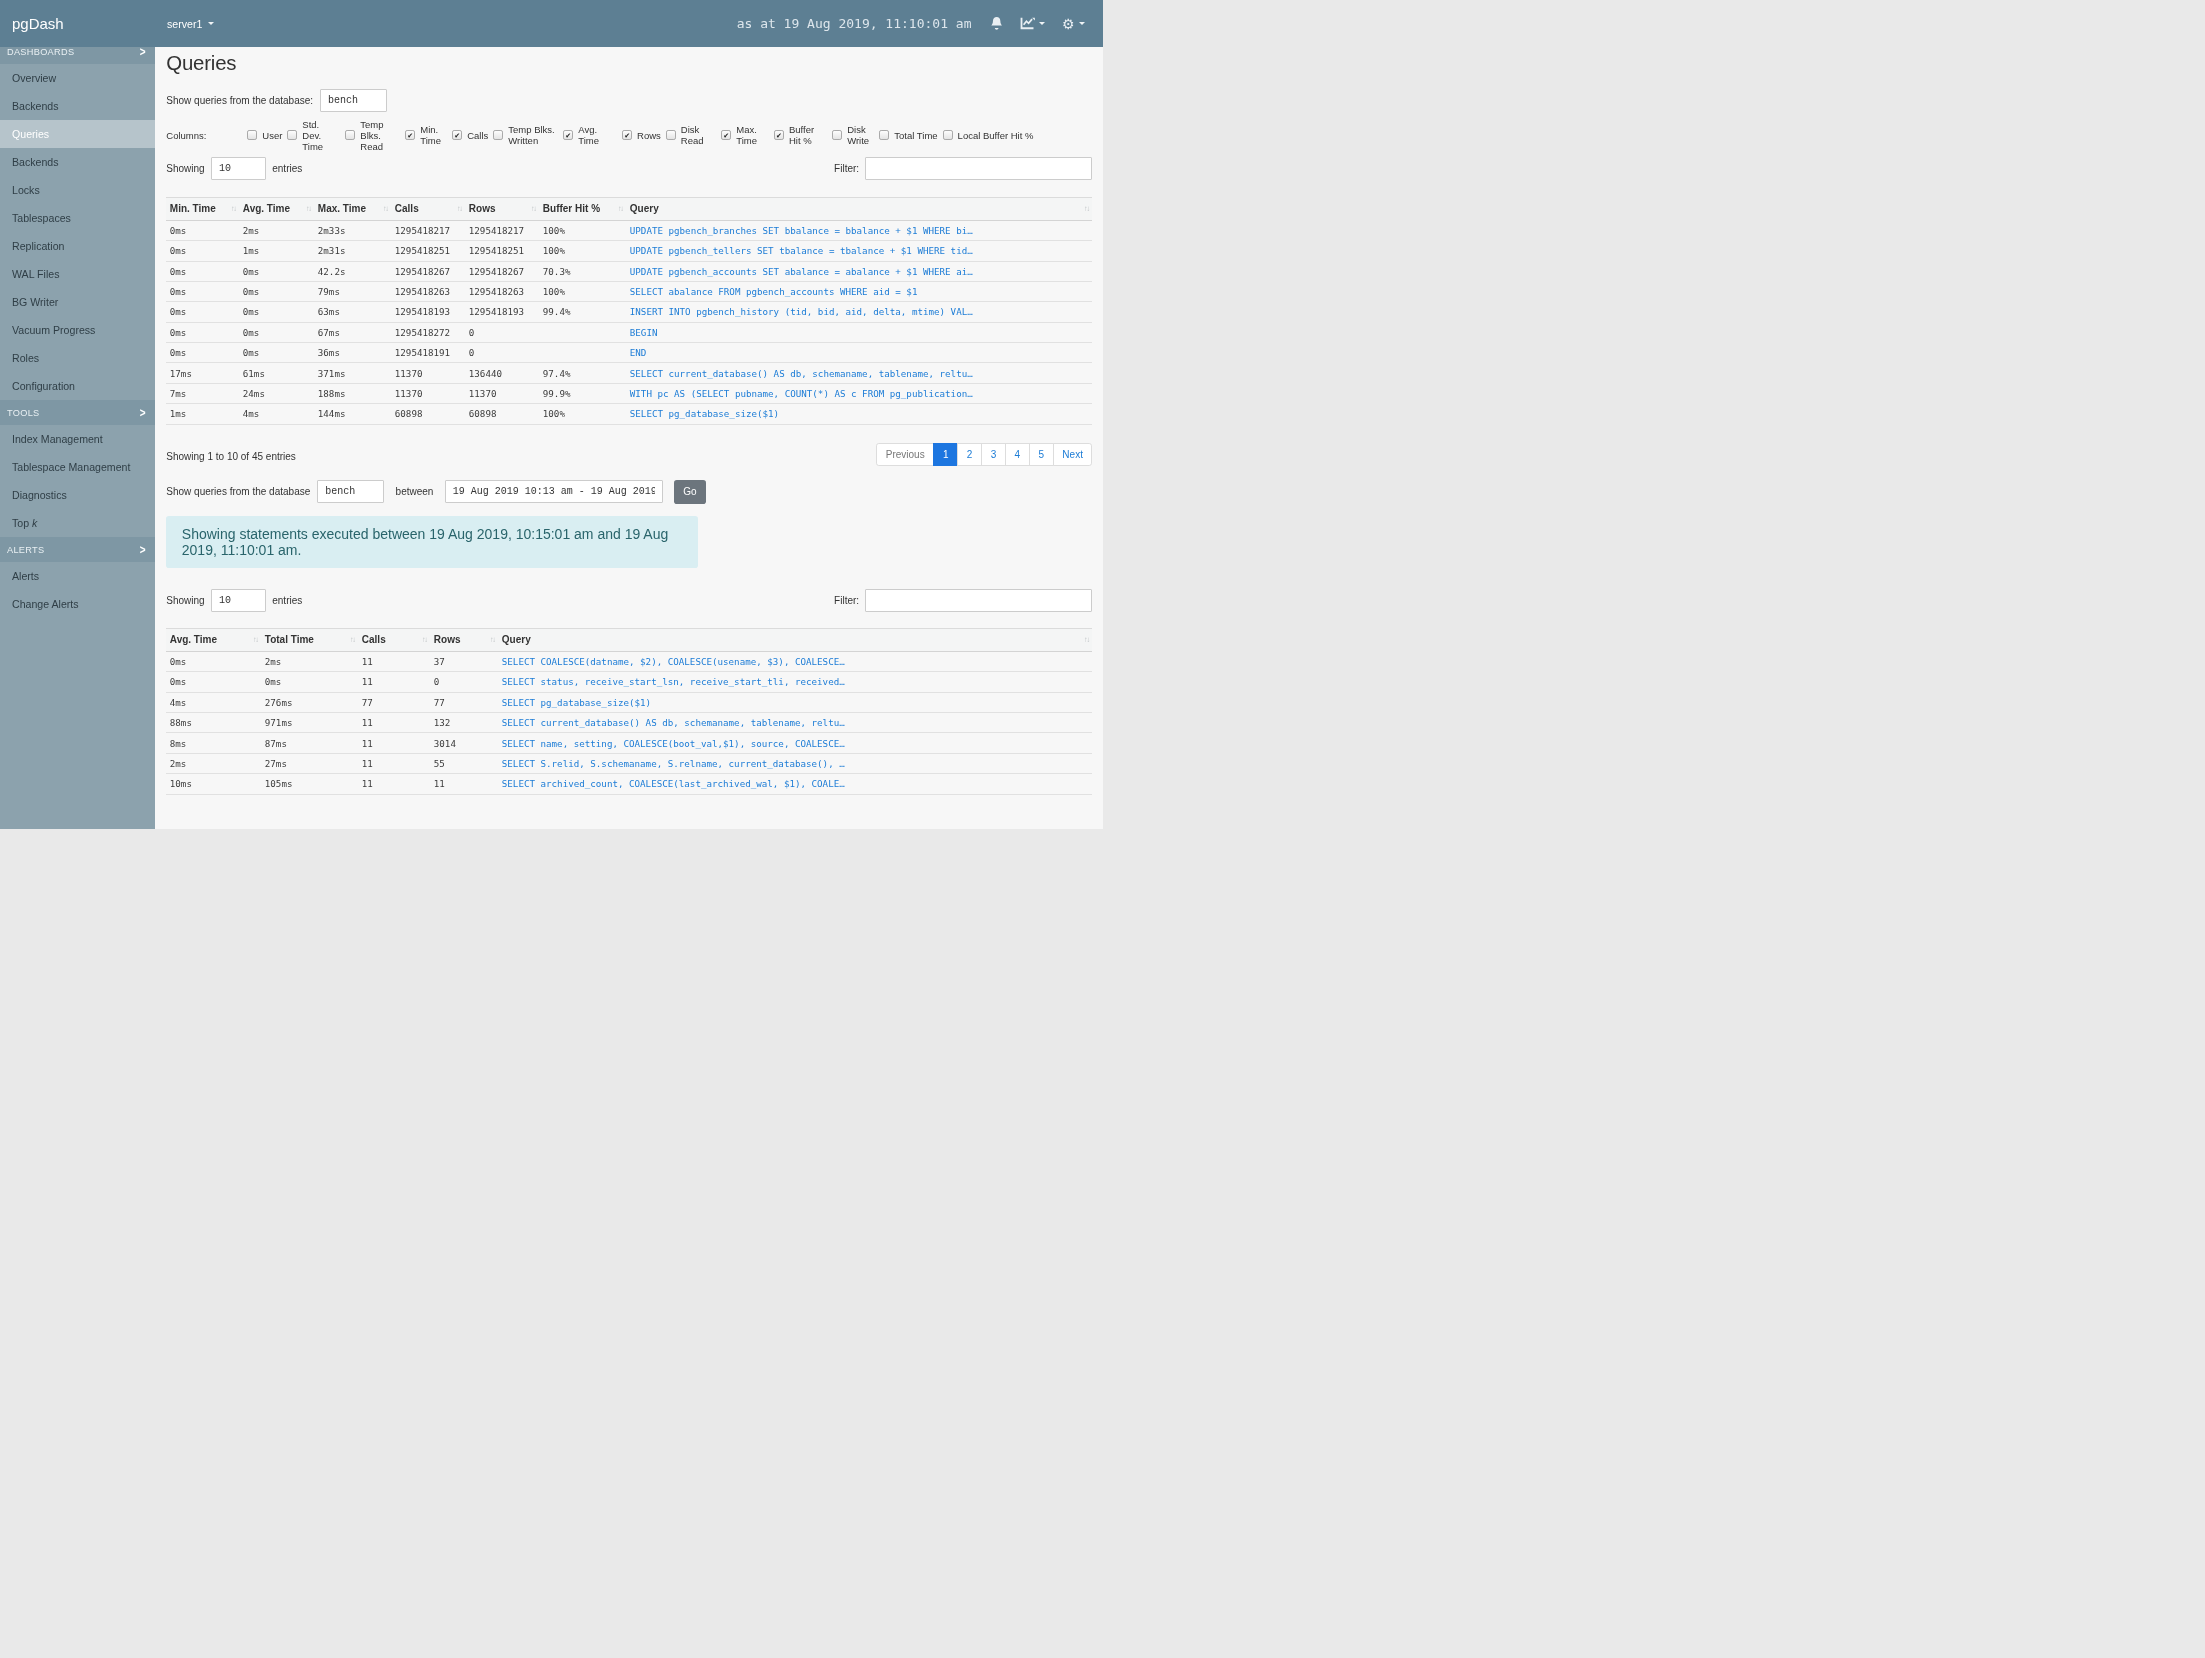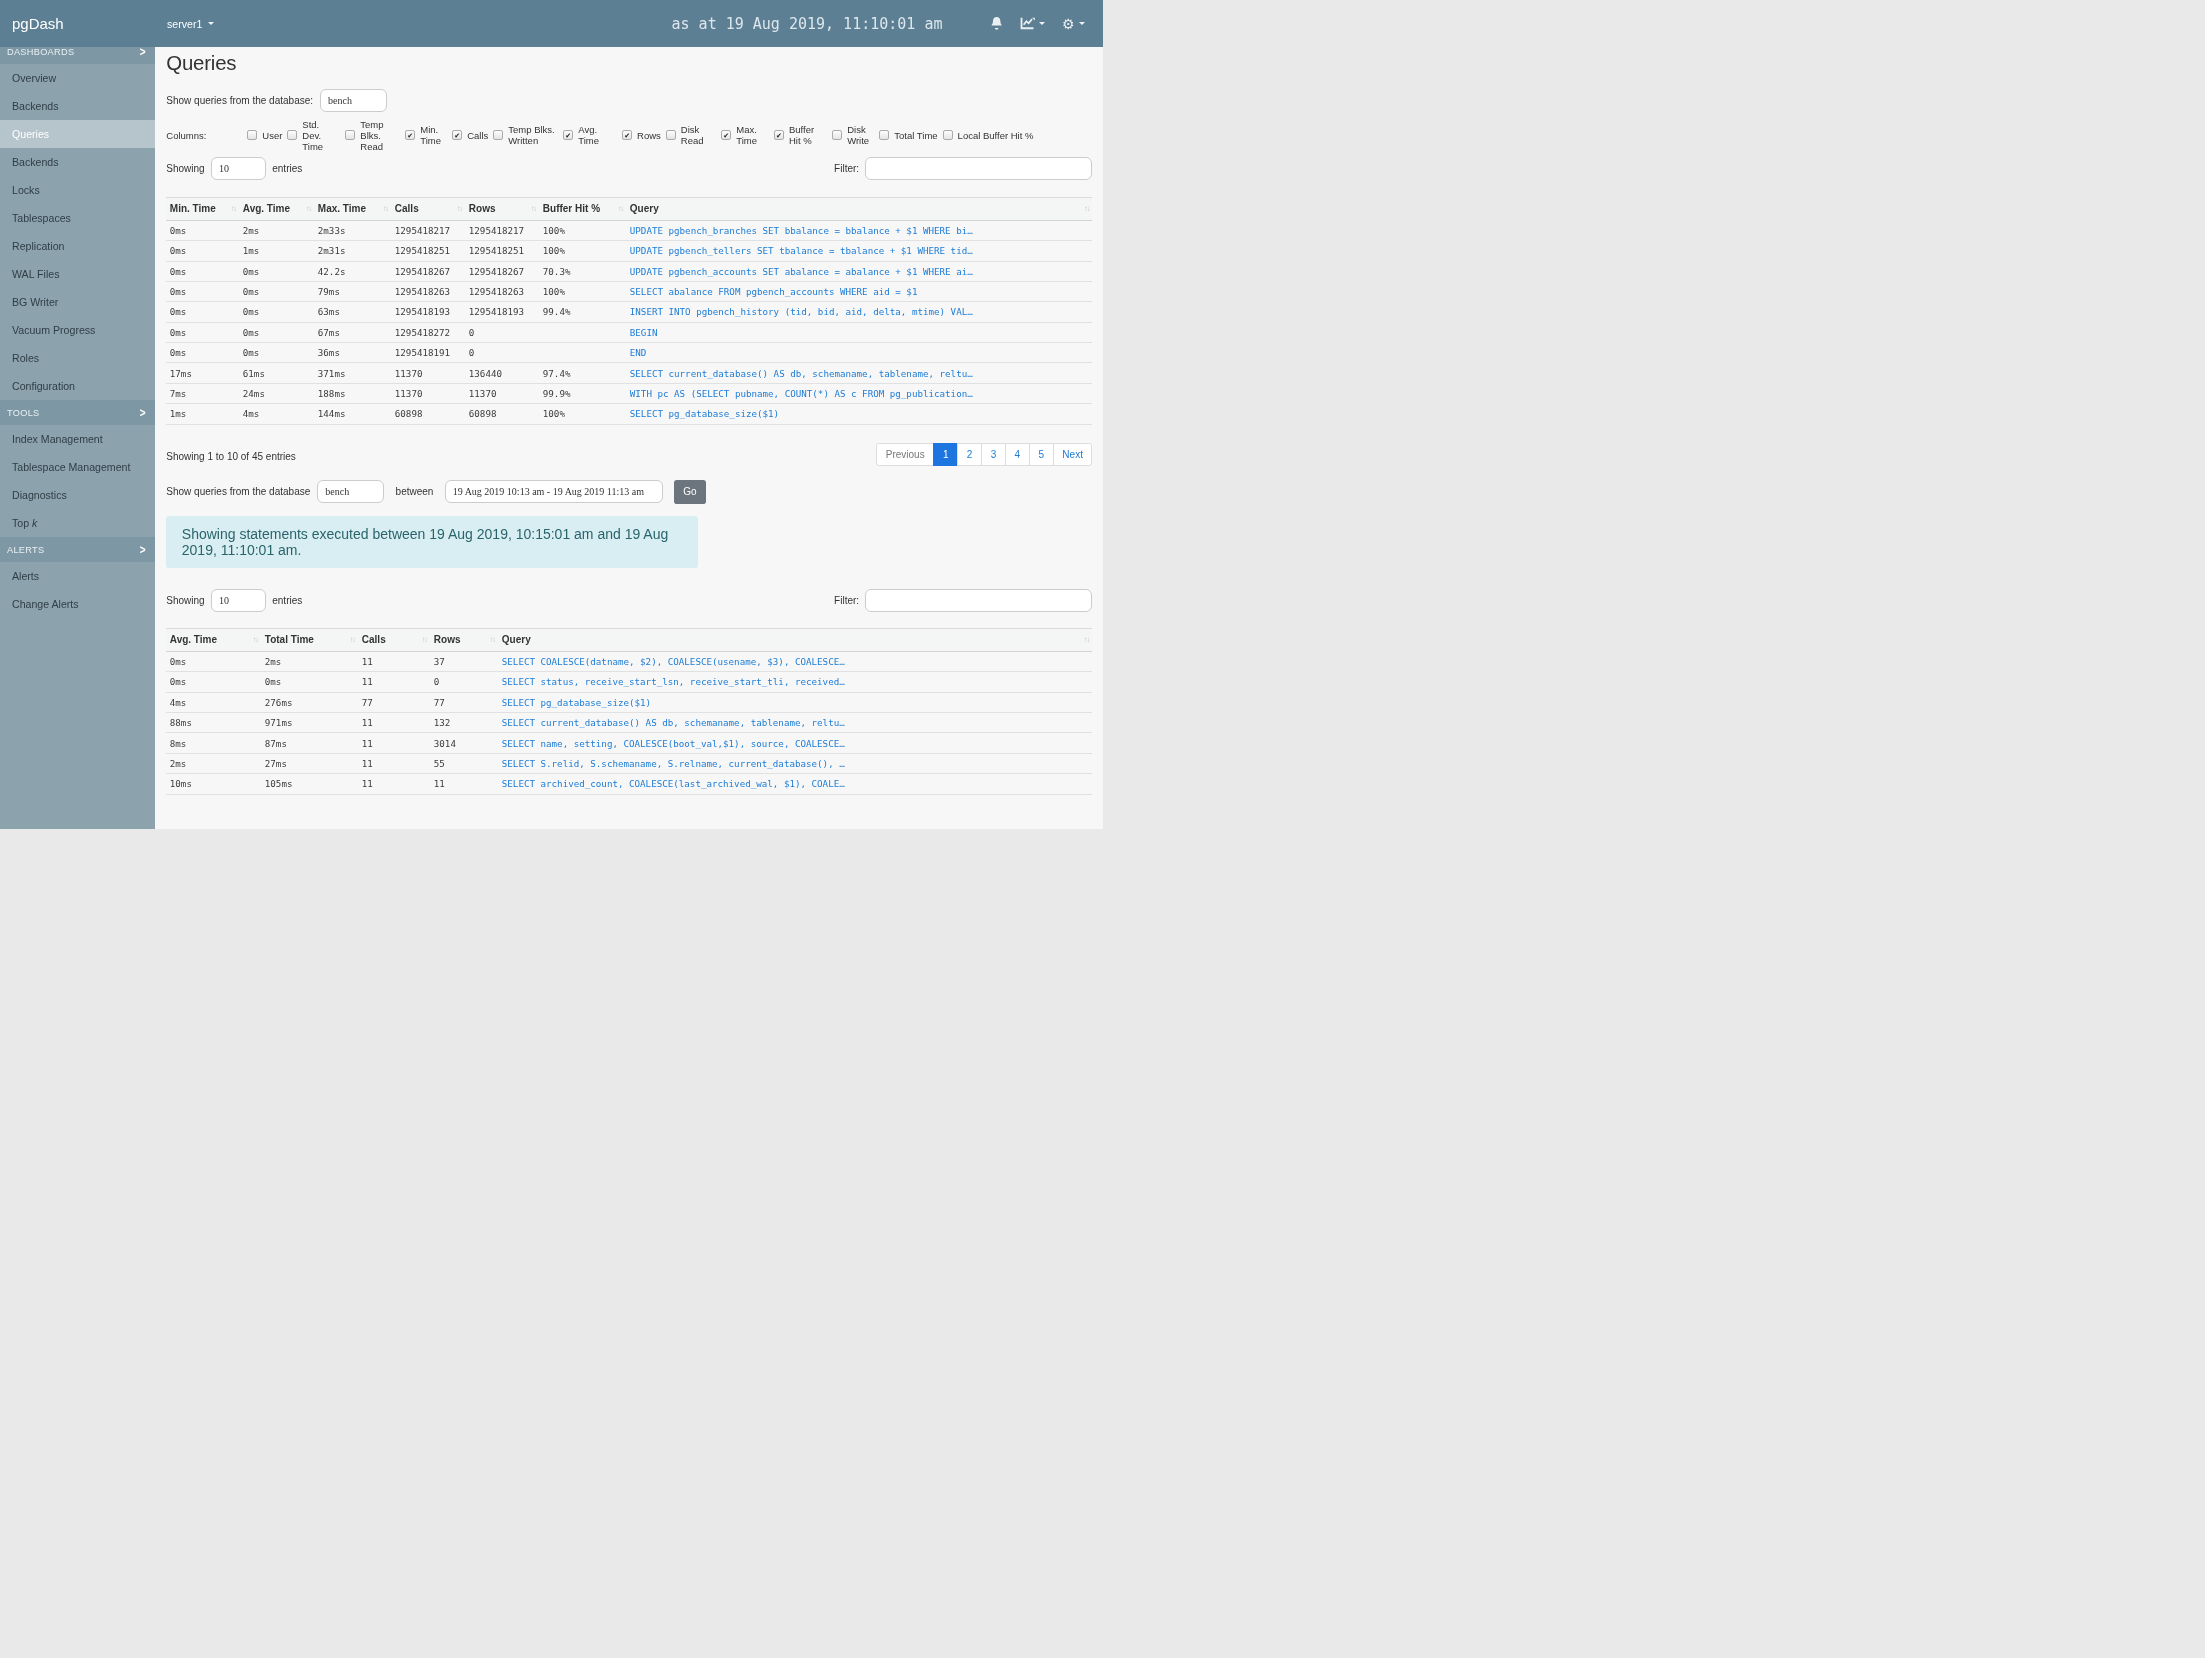--- a/index.html
+++ b/index.html
@@ -10,37 +10,37 @@
   *{box-sizing:border-box;margin:0;padding:0}
   body{font-family:"Liberation Sans",sans-serif;background:#e9e9e9}
   .page{position:relative;width:1103px;height:829px;background:#f7f7f7;overflow:hidden}
 
   
   .navbar{position:absolute;top:0;left:0;right:0;height:47px;background:var(--navbar-bg);display:flex;align-items:center;z-index:5}
   .brand{width:155px;padding-left:12px;color:#fff;font-size:15px;cursor:pointer}
   .server-select{margin-left:12px;color:#fff;font-size:10.6px;display:flex;align-items:center;gap:5.6px;cursor:pointer}
   .caret{width:0;height:0;border-left:3.2px solid transparent;border-right:3.2px solid transparent;border-top:3.5px solid #f0f4f6;display:inline-block}
   .nav-right{margin-left:auto;display:flex;align-items:center;padding-right:18.3px}
-  .timestamp{font-family:"DejaVu Sans Mono",monospace;font-size:15px;color:#dde6ec;margin-right:32px}
+  .timestamp{font-family:"DejaVu Sans Mono",monospace;font-size:13px;color:#dde6ec;margin-right:3px}
   .nav-icon{display:flex;align-items:center;gap:4.2px;margin-left:17px;cursor:pointer}
   .gear{font-size:14px;color:#e9eff3;line-height:1;font-family:"DejaVu Sans",sans-serif}
 
   
   .sidebar{position:absolute;top:39px;left:0;bottom:0;width:155px;background:var(--sidebar-bg)}
   .side-header{height:25px;background:var(--sidebar-header-bg);color:#e9f0f3;font-size:9.2px;letter-spacing:0.3px;display:flex;align-items:center;justify-content:space-between;padding:0 9.2px 0 7px;cursor:pointer}
   .side-header .chev{font-weight:bold;font-size:10px;color:#fff;transform:scaleY(1.2)}
   .side-item{height:28px;display:flex;align-items:center;padding-left:12px;color:var(--sidebar-item-text);font-size:10.6px;cursor:pointer;white-space:pre}
   .side-item.active{background:var(--active-item-bg);color:#fff}
   .side-item i{font-style:italic}
 
   
   .content{position:absolute;left:155px;top:39px;right:0;bottom:0;padding:9.2px 10.6px 0 11.3px}
   h1{font-size:20.4px;font-weight:500;color:#333;margin-top:4.2px;letter-spacing:-0.2px}
   .db-row{margin-top:14px;display:flex;align-items:center;font-size:10px;color:#333}
-  .tinput{height:23px;border:0.7px solid #ccc;border-radius:6px;padding:0 7px;font-size:10px;color:#333;background:#fff;font-family:Liberation Serif, serif}
+  .tinput{height:23px;border:0.7px solid #ccc;border-radius:1px;padding:0 7px;font-size:10px;color:#333;background:#fff;font-family:Liberation Mono, monospace}
   .w95{width:67px;margin-left:7px}
   .columns-row{margin-top:17px;display:flex;font-size:9.5px;color:#333}
   .col-label{width:81px;padding-top:0.7px}
   .cb-col{width:158px;display:flex;flex-direction:row;gap:5px}
   .cb-row{display:flex;align-items:center;height:11.3px;cursor:pointer}
   .cb-box{width:10px;height:10px;border:0.7px solid #a9a9a9;border-radius:2.1px;background:linear-gradient(#fdfdfd,#e4e4e4);display:flex;align-items:center;justify-content:center;font-size:7px;color:#222;line-height:1;flex:none}
   .cb-text{margin-left:5px}
   .entries-row{margin-top:15.5px;display:flex;align-items:center;justify-content:space-between;font-size:10px;color:#333}
   .er-left,.er-right{display:flex;align-items:center;gap:6.3px}
   .w78{width:55px}.w322{width:227px}

